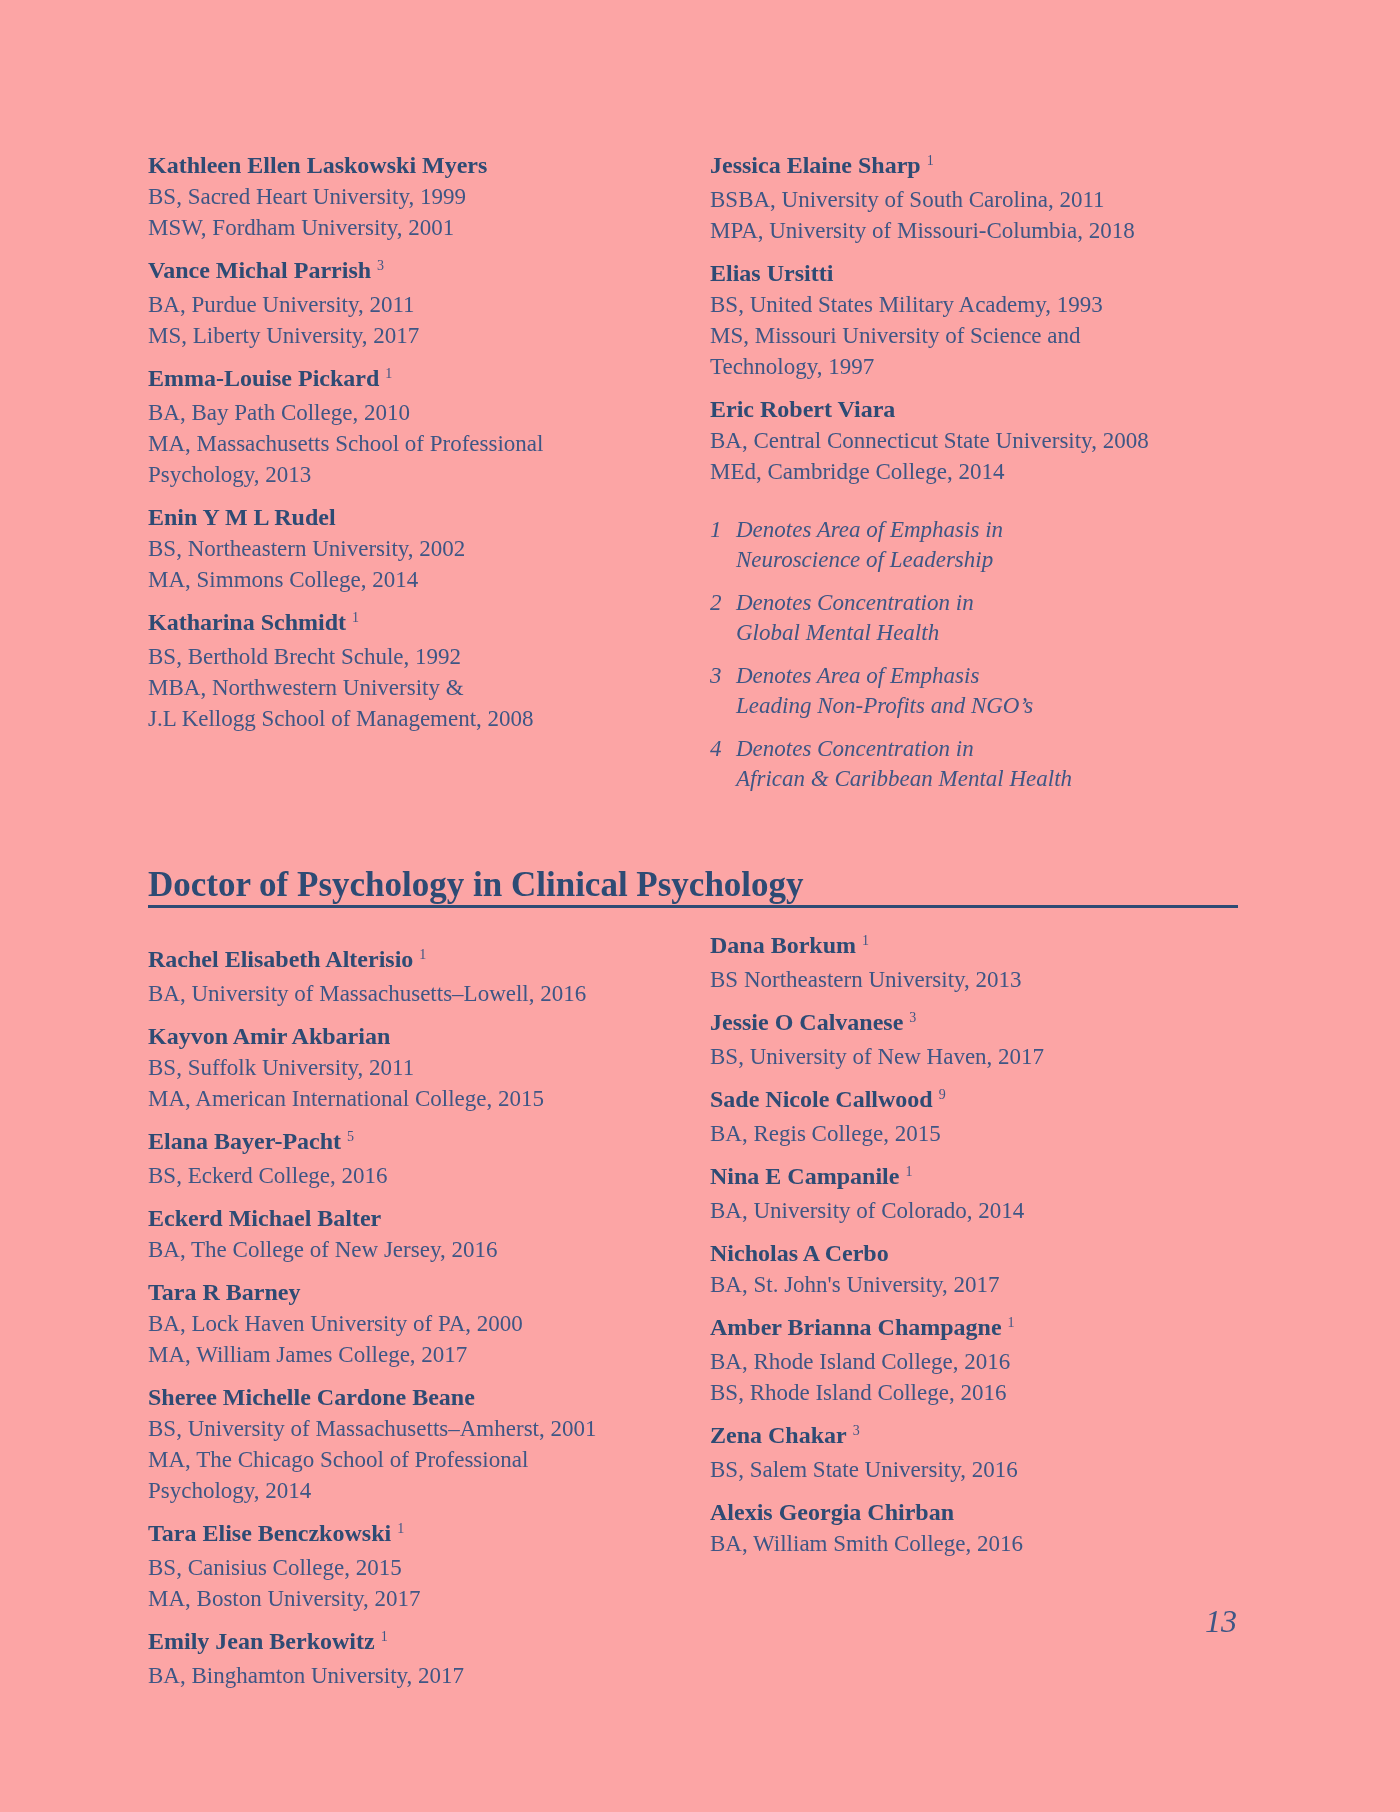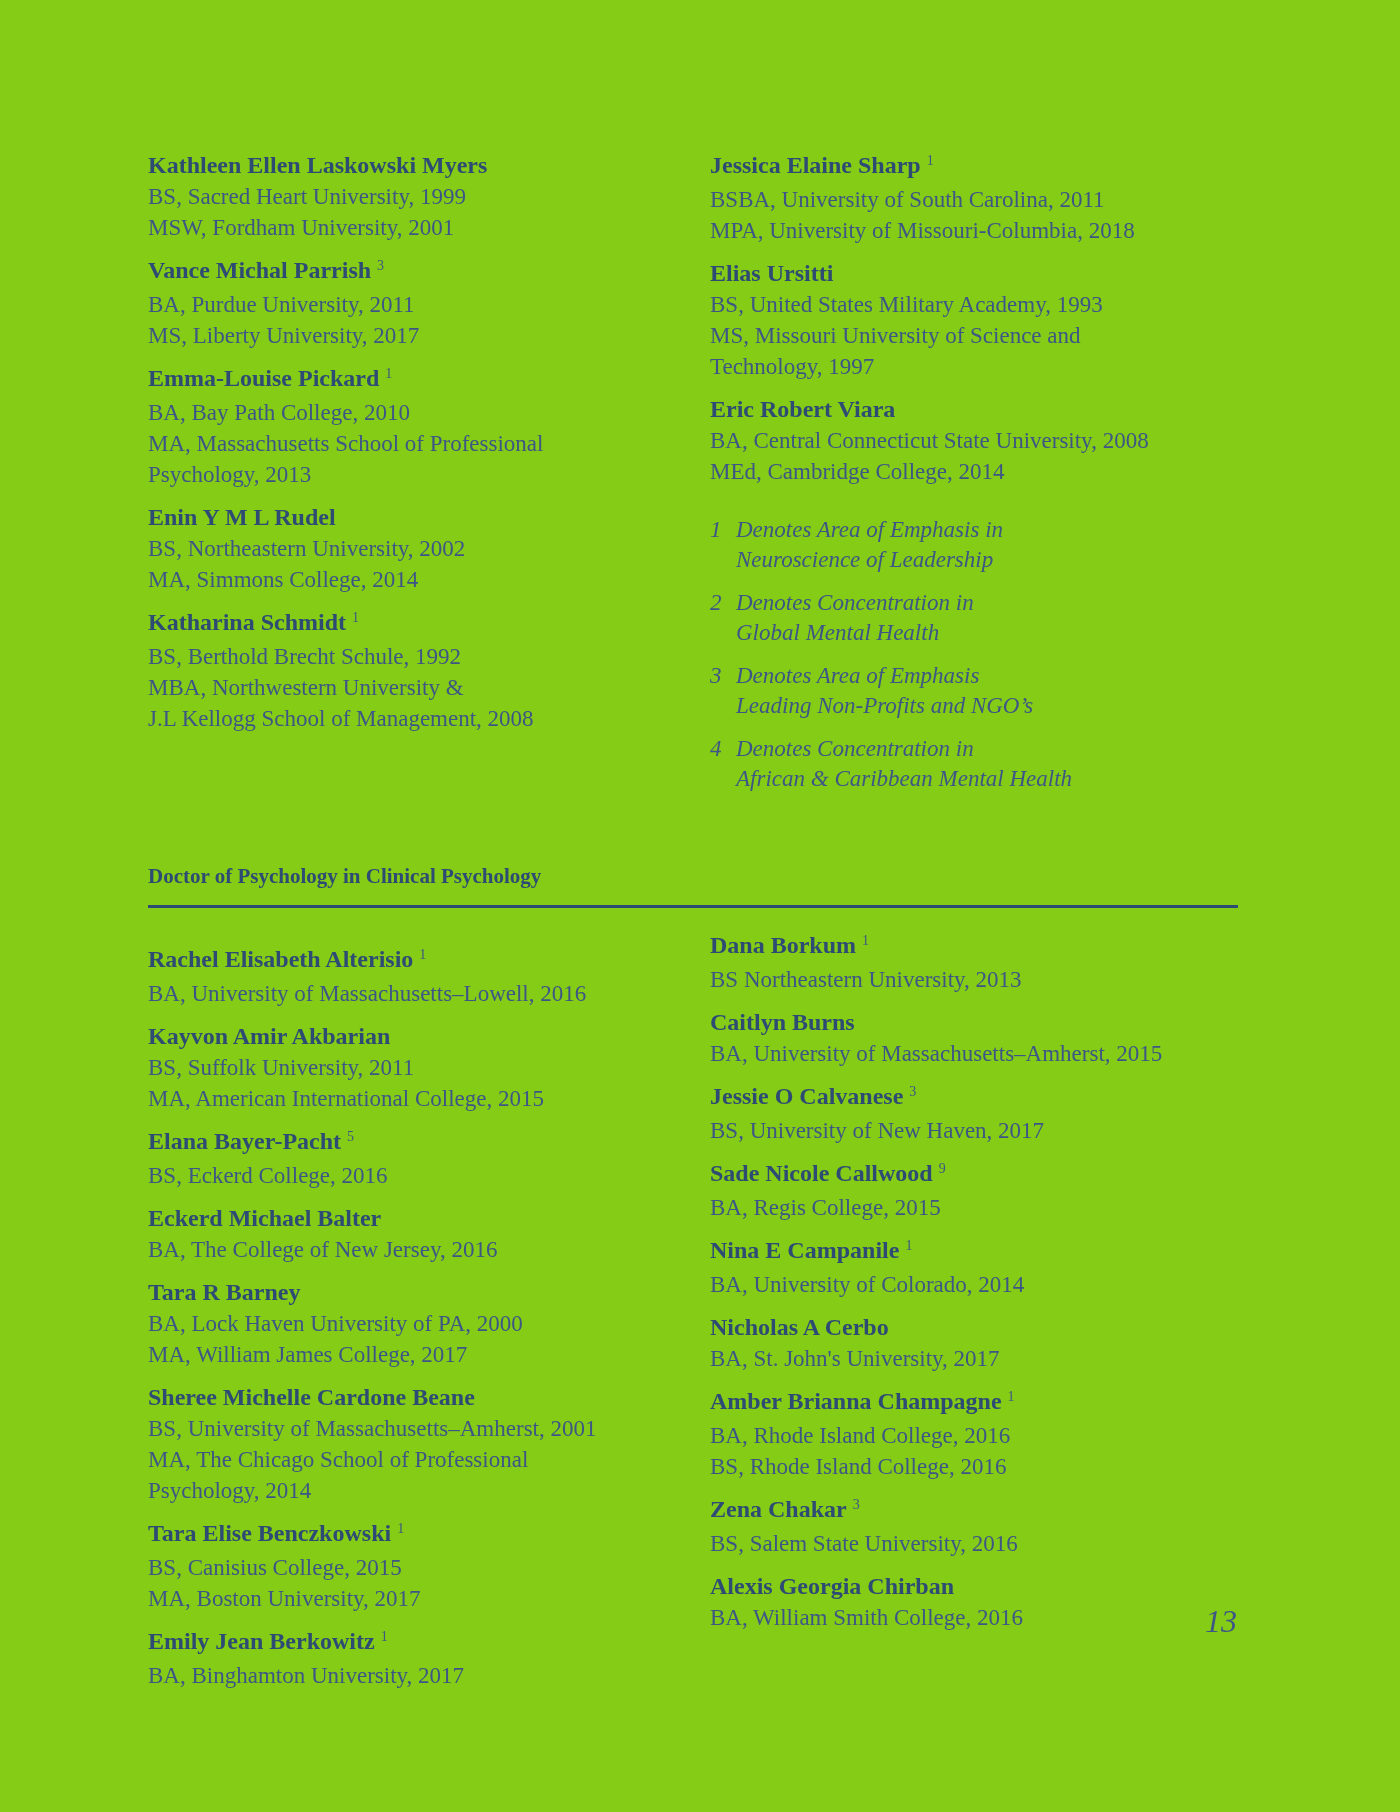--- a/index.html
+++ b/index.html
@@ -1,20 +1,20 @@
 <!DOCTYPE html>
 <html><head>
 <meta charset="utf-8">
 <style>
   html, body { margin: 0; padding: 0; background: #ffffff; }
   .page {
     position: relative;
     width: 1400px;
     height: 1812px;
-    background: #84cc16;
+    background: #fca5a5;
     font-family: "Liberation Serif", "DejaVu Serif", serif;
     color: #3e5685;
     overflow: hidden;
   }
   .col { position: absolute; }
   .col-top-left     { left: 148px; top: 150px; width: 545px; }
   .col-top-right    { left: 710px; top: 150px; width: 500px; }
   .col-bottom-left  { left: 148px; top: 944px; width: 545px; }
   .col-bottom-right { left: 710px; top: 930px; width: 500px; }
 
@@ -51,21 +51,21 @@
     color: #3e5685;
   }
   .fmark { flex: none; width: 26px; }
   .fline { white-space: nowrap; }
 
   .section-title {
     position: absolute;
     left: 148px;
     top: 843px;
     font-weight: bold;
-    font-size: 21px;
+    font-size: 35px;
     line-height: 38px;
     color: #2e4b74;
     white-space: nowrap;
   }
   .section-rule {
     position: absolute;
     left: 148px;
     top: 905px;
     width: 1090px;
     height: 2.5px;
@@ -269,26 +269,20 @@
   <section class="col col-bottom-right">
     <div>
 
         <div class="entry">
           <div class="gname"><span>Dana Borkum</span><span class="sup">1</span></div>
           <div>
             <div class="degree">BS Northeastern University, 2013</div>
           </div>
         </div>
 
-        <div class="entry">
-          <div class="gname"><span>Caitlyn Burns</span></div>
-          <div>
-            <div class="degree">BA, University of Massachusetts–Amherst, 2015</div>
-          </div>
-        </div>
 
         <div class="entry">
           <div class="gname"><span>Jessie O Calvanese</span><span class="sup">3</span></div>
           <div>
             <div class="degree">BS, University of New Haven, 2017</div>
           </div>
         </div>
 
         <div class="entry">
           <div class="gname"><span>Sade Nicole Callwood</span><span class="sup">9</span></div>

